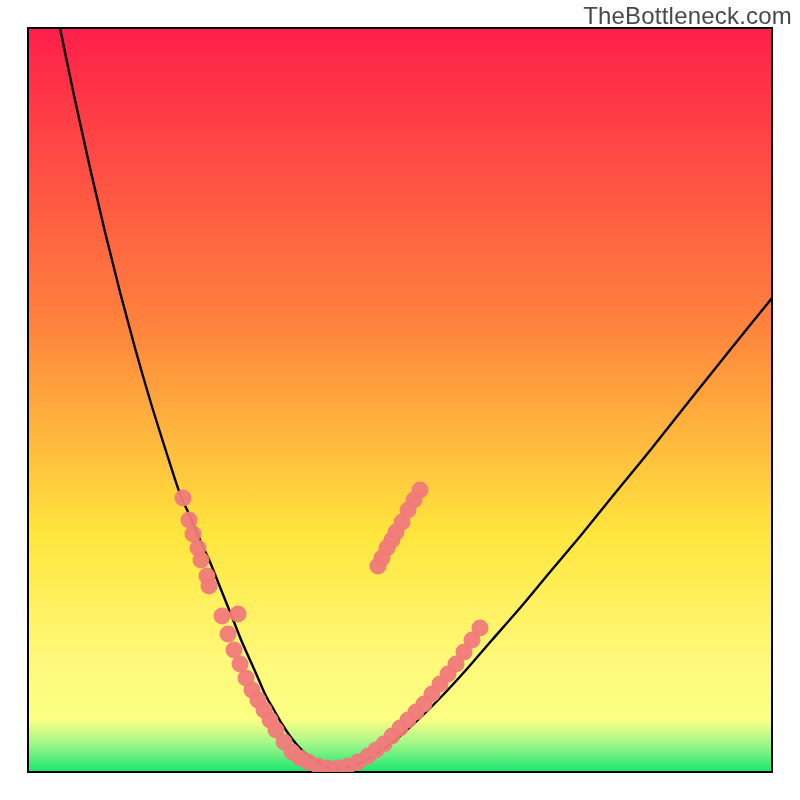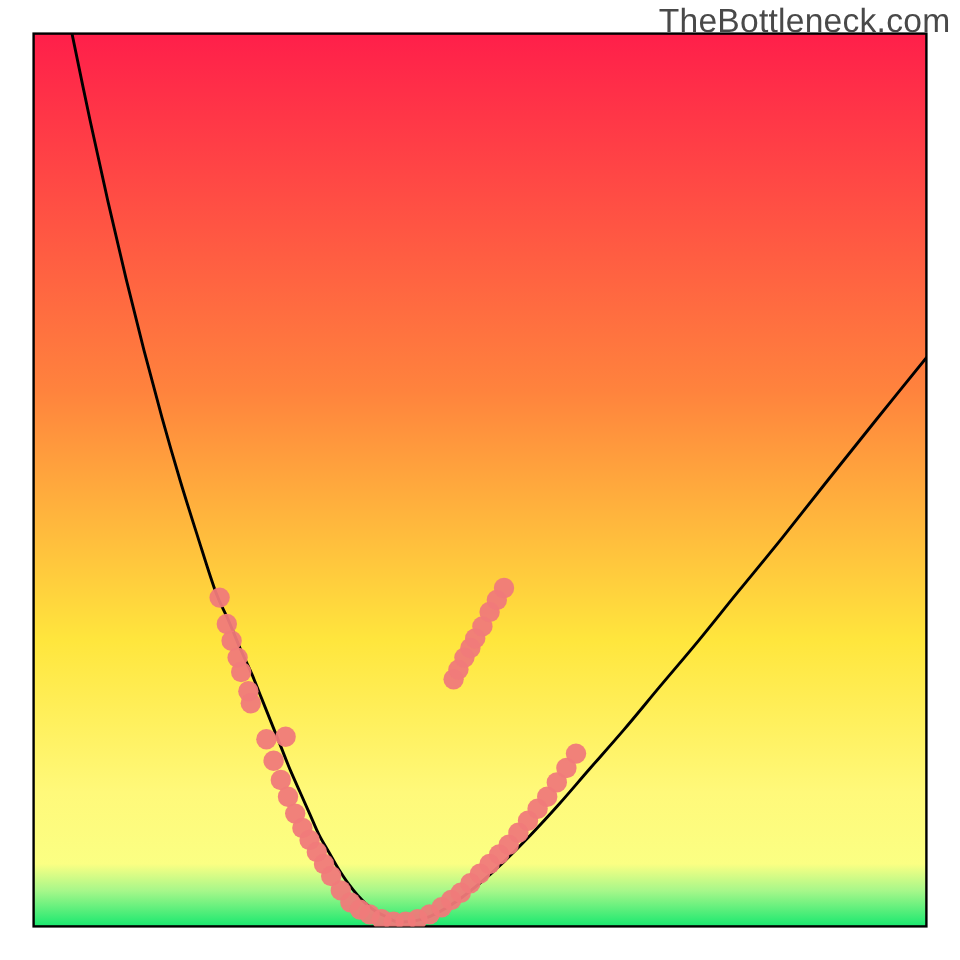--- a/index.html
+++ b/index.html
@@ -13,21 +13,21 @@
   }
   .container {
     position: relative;
     width: 800px;
     height: 800px;
   }
   .watermark {
     position: absolute;
     top: 2px;
     right: 8px;
-    font-size: 28px;
+    font-size: 24px;
     font-weight: 500;
     color: #494949;
     letter-spacing: 0.2px;
     z-index: 5;
   }
   svg.plot {
     position: absolute;
     top: 0;
     left: 0;
   }

